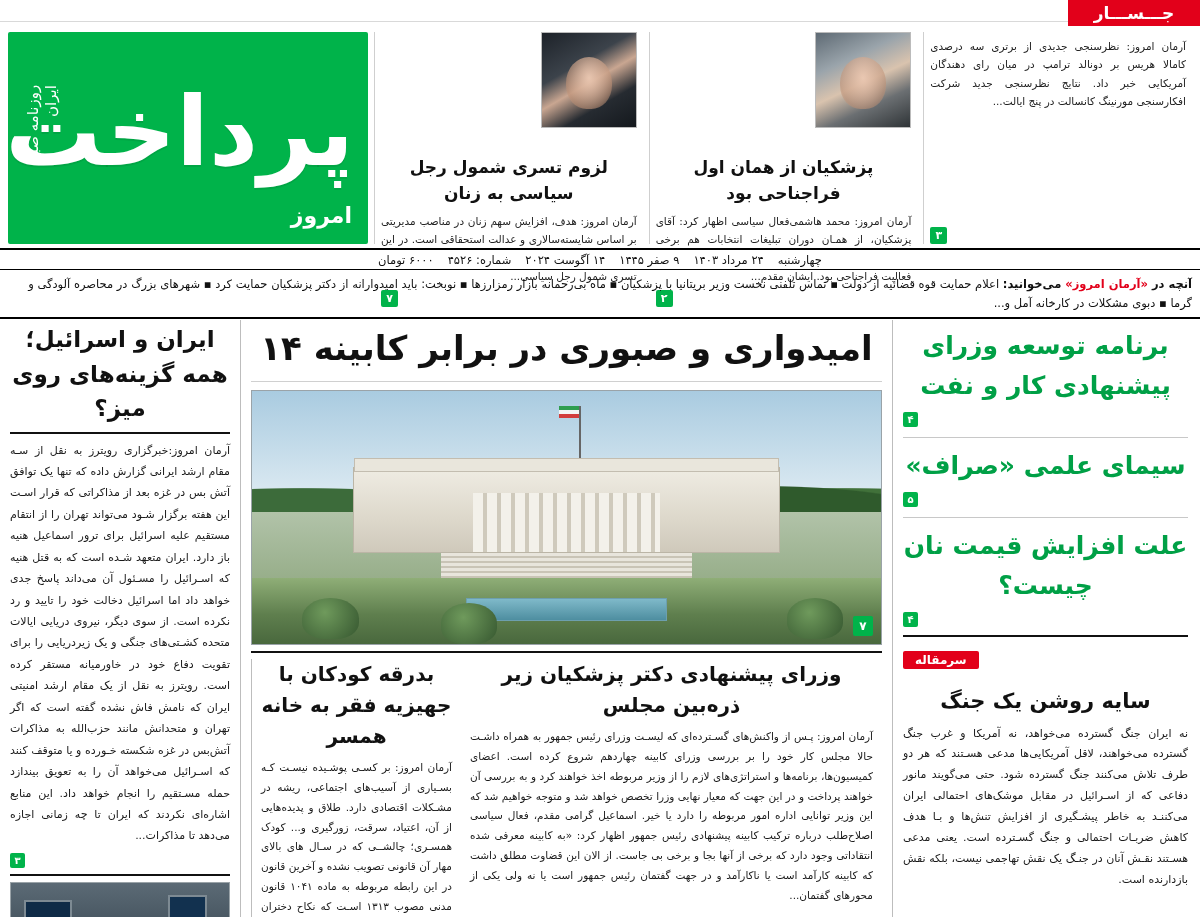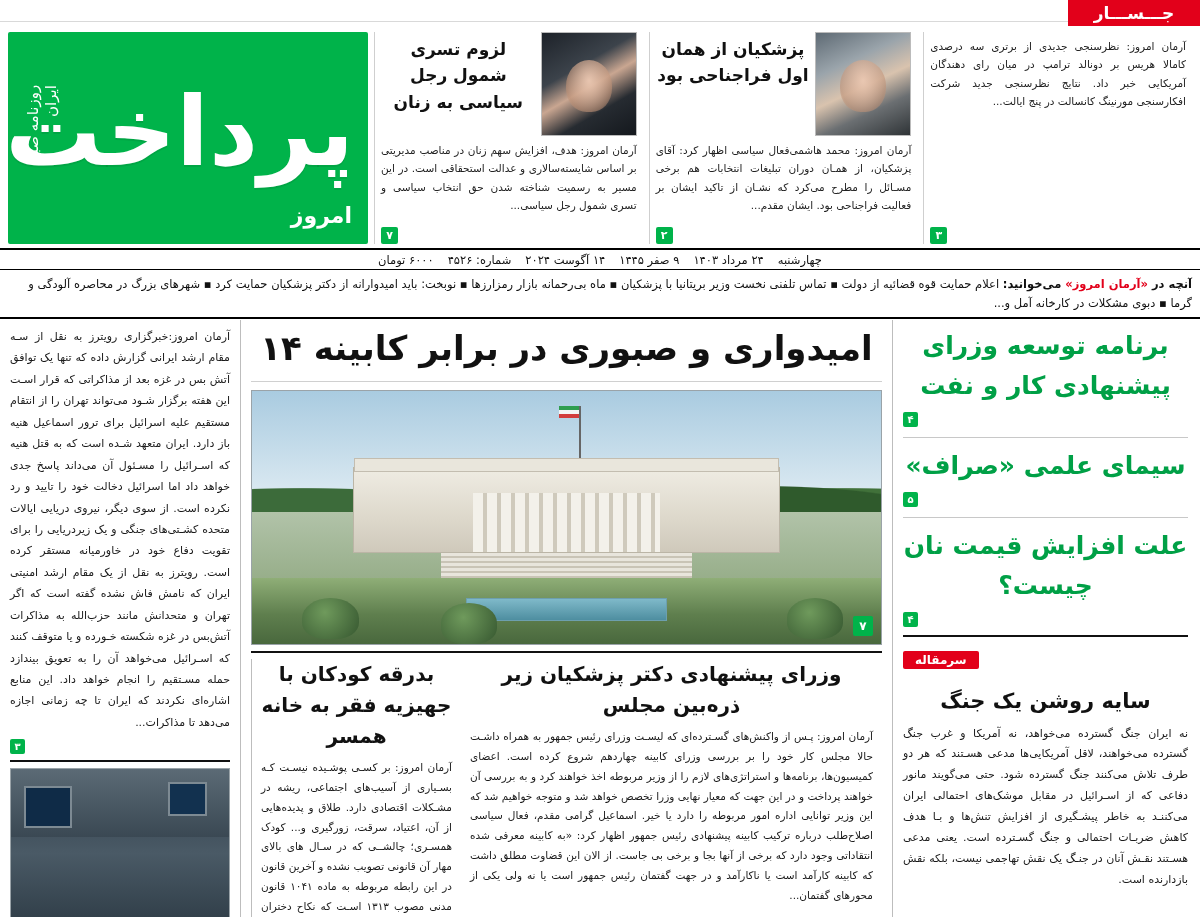--- a/index.html
+++ b/index.html
@@ -84,21 +84,21 @@
 
   .teaser {
     flex: 1 1 0;
     display: flex;
     flex-direction: column;
     border-left: 1px solid #cfcfcf;
     padding: 0 6px;
     min-width: 0;
   }
   .teaser:last-child { border-left: none; }
-  .teaser-row { display: flex; flex-direction: row; gap: 5px; }
+  .teaser-row { display: flex; flex-direction: column; gap: 22px; }
   .teaser-photo {
     width: 96px; height: 104px;
     flex: 0 0 96px;
     border: 1px solid #bbb;
     overflow: hidden;
     position: relative;
     background: #cfd4d8;
   }
   .teaser-title {
     flex: 1 1 auto;
@@ -499,20 +499,21 @@
           <div class="bot-body">آرمان امروز: پـس از واکنش‌های گسـترده‌ای که لیسـت وزرای رئیس جمهور به همراه داشـت حالا مجلس کار خود را بر بررسی وزرای کابینه چهاردهم شروع کرده است. اعضای کمیسیون‌ها، برنامه‌ها و استراتژی‌های لازم را از وزیر مربوطه اخذ خواهند کرد و به بررسی آن خواهند پرداخت و در این جهت که معیار نهایی وزرا تخصص خواهد شد و متوجه خواهیم شد که این وزیر توانایی اداره امور مربوطه را دارد یا خیر. اسماعیل گرامی مقدم، فعال سیاسی اصلاح‌طلب درباره ترکیب کابینه پیشنهادی رئیس جمهور اظهار کرد: «به کابینه معرفی شده انتقاداتی وجود دارد که برخی از آنها بجا و برخی بی جاست. از الان این قضاوت مطلق داشت که کابینه کارآمد است یا ناکارآمد و در جهت گفتمان رئیس جمهور است یا نه ولی یکی از محورهای گفتمان...</div>
         </div>
         <div class="bot-col" style="flex:0 0 210px;">
           <div class="bot-title">بدرقه کودکان با جهیزیه فقر به خانه همسر</div>
           <div class="bot-body">آرمان امروز: بر کسـی پوشـیده نیسـت کـه بسـیاری از آسیب‌های اجتماعی، ریشه در مشـکلات اقتصادی دارد. طلاق و پدیده‌هایی از آن، اعتیاد، سرقت، زورگیری و... کودک همسـری؛ چالشــی که در سـال های بالای مهار آن قانونی تصویب نشده و آخرین قانون در این رابطه مربوطه به ماده ۱۰۴۱ قانون مدنی مصوب ۱۳۱۳ اسـت که نکاح دختران قبل از رسـیدن به ۱۵ سـال تمام و نکاح پسران قبل از رسـیدن به ۱۸ سال تمام ممنوع بود، اما پیشنهاد مدعی‌العموم می‌شد استثنائاتی قائل شد. در سـال ۱۳۵۳ با تصویب قانون جدید حمایت از خانواده...</div>
         </div>
       </div>
     </div>
 
     <div class="col-left">
+      <div class="left-head">ایران و اسرائیل؛ همه گزینه‌های روی میز؟</div>
       <div class="left-body">آرمان امروز:خبرگزاری رویترز به نقل از سـه مقام ارشد ایرانی گزارش داده که تنها یک توافق آتش بس در غزه بعد از مذاکراتی که قرار اسـت این هفته برگزار شـود می‌تواند تهران را از انتقام مستقیم علیه اسرائیل برای ترور اسماعیل هنیه باز دارد. ایران متعهد شـده است که به قتل هنیه که اسـرائیل را مسـئول آن می‌داند پاسخ جدی خواهد داد اما اسرائیل دخالت خود را تایید و رد نکرده است. از سوی دیگر، نیروی دریایی ایالات متحده کشـتی‌های جنگی و یک زیردریایی را برای تقویت دفاع خود در خاورمیانه مستقر کرده است. رویترز به نقل از یک مقام ارشد امنیتی ایران که نامش فاش نشده گفته است که اگر تهران و متحدانش مانند حزب‌الله به مذاکرات آتش‌بس در غزه شکسته خـورده و یا متوقف کنند که اسـرائیل می‌خواهد آن را به تعویق بیندازد حمله مسـتقیم را انجام خواهد داد. این منابع اشاره‌ای نکردند که ایران تا چه زمانی اجازه می‌دهد تا مذاکرات...</div>
       <div class="pagenum-line" style="margin-top:2px;">
         <span class="pagenum-sm">۳</span>
       </div>
 
       <div style="border-top:2px solid #111;margin-top:6px;padding-top:6px;">
         <div class="parl-photo">
           <div class="parl-wall"></div>
           <div class="parl-screen"></div>
           <div class="parl-screen2"></div>

